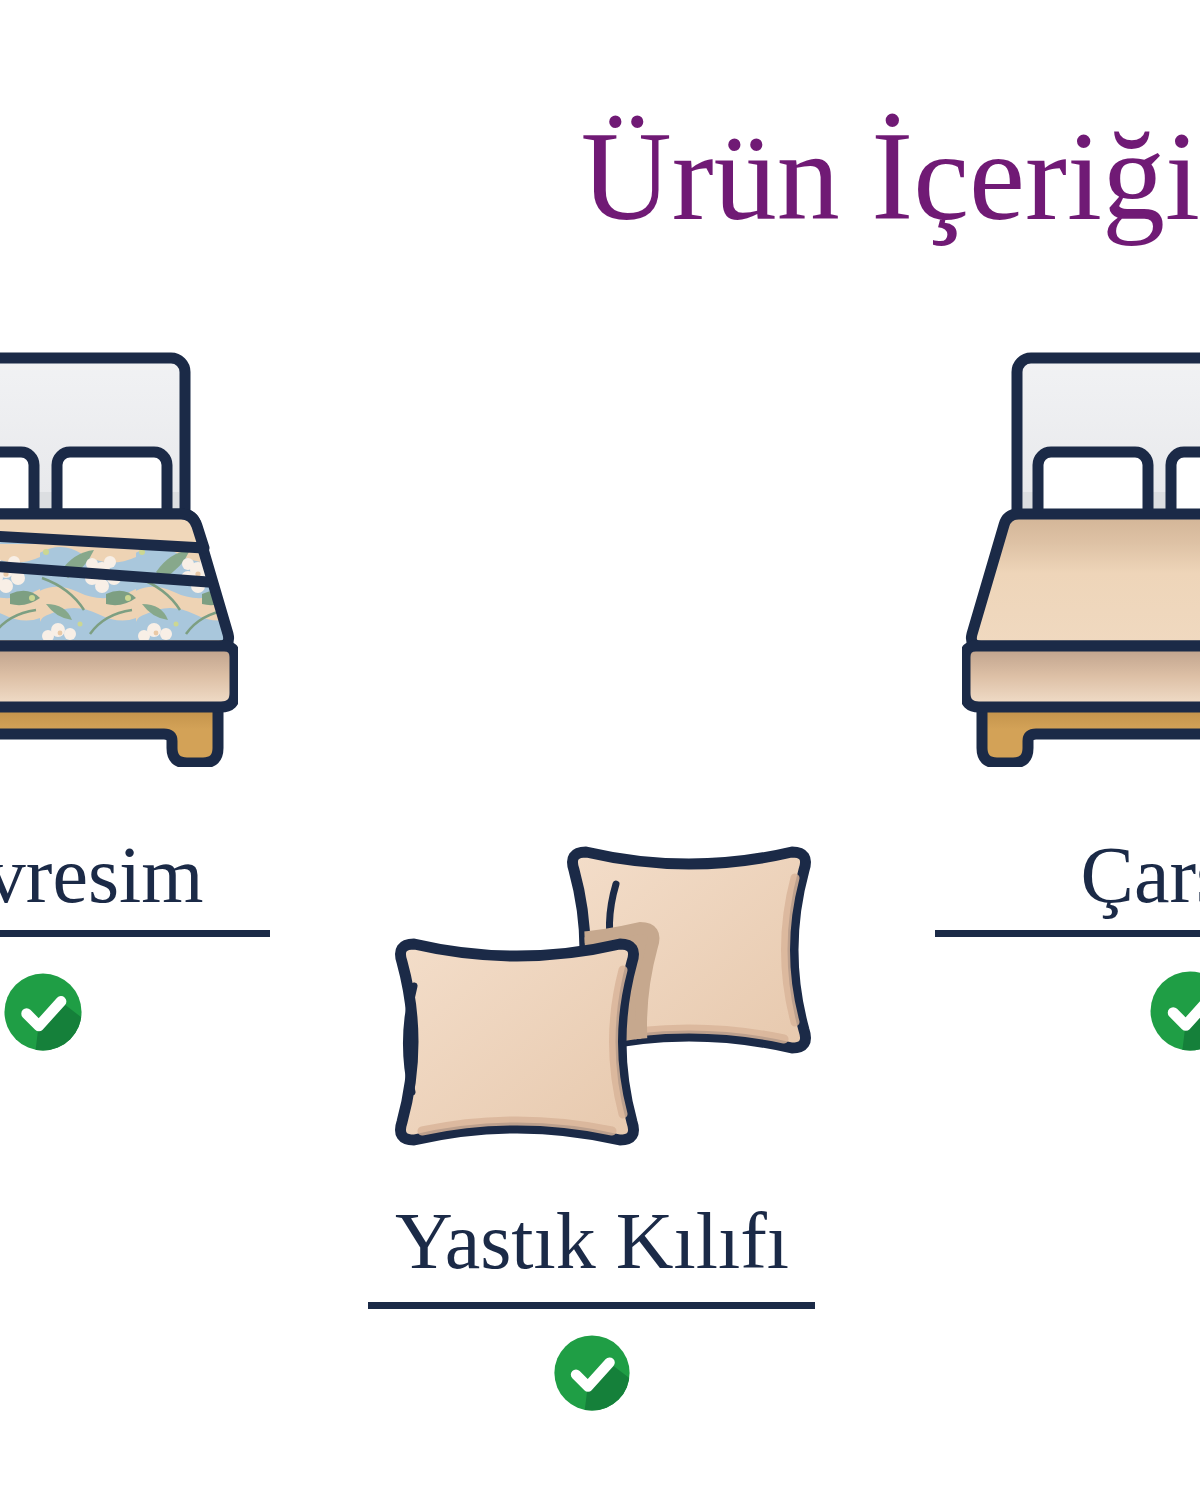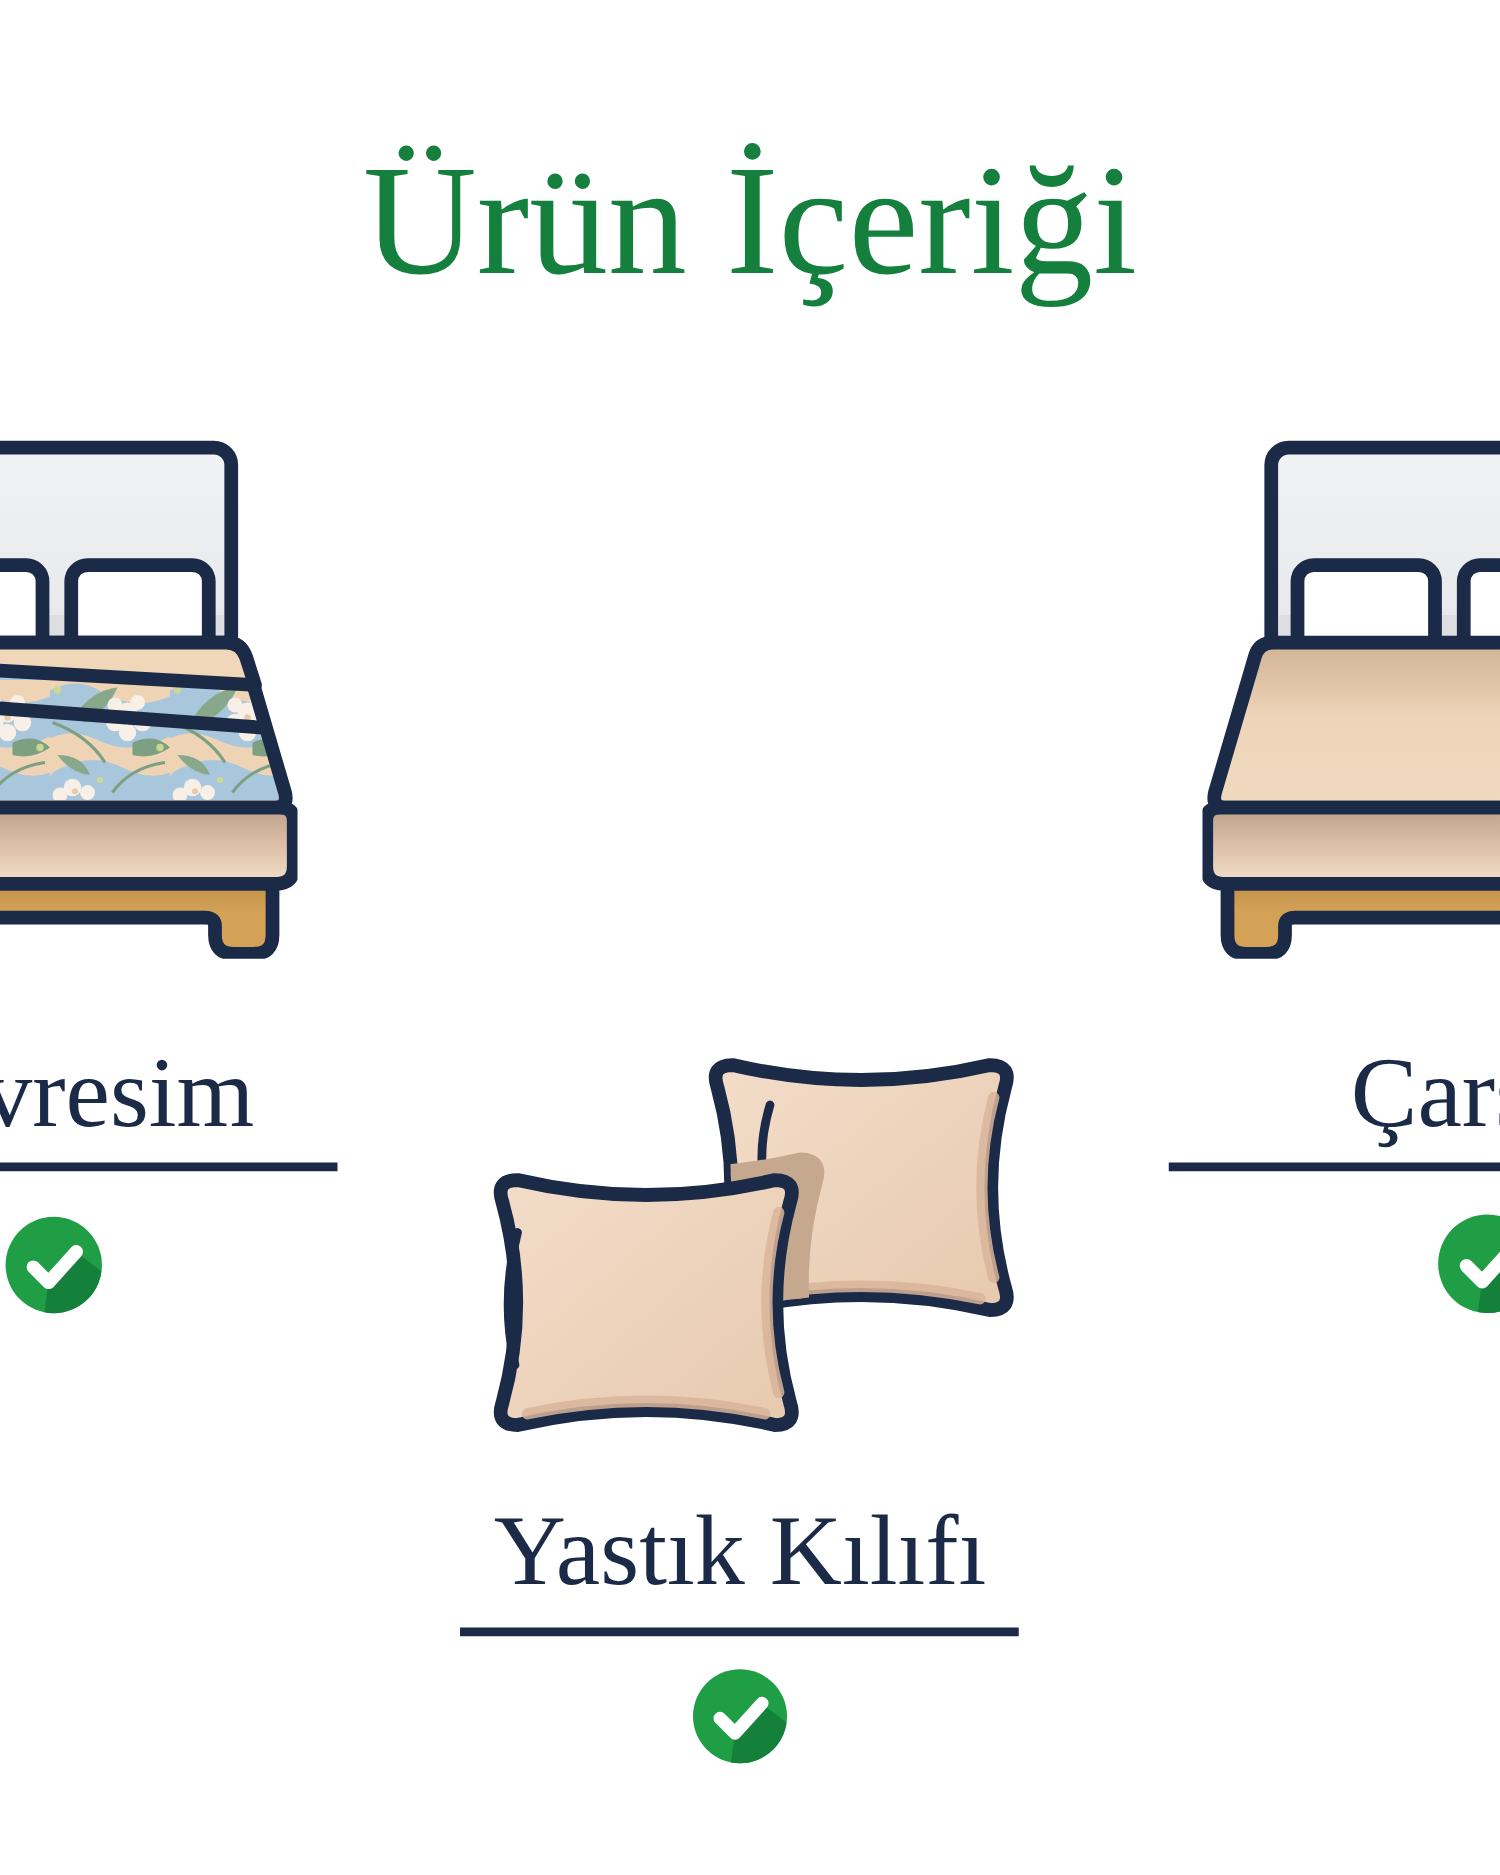--- a/index.html
+++ b/index.html
@@ -7,23 +7,23 @@
     position:relative;
     width:1200px;height:1500px;
     margin:0 auto;
     background:#ffffff;
     overflow:hidden;
     font-family:"Liberation Serif","DejaVu Serif",serif;
   }
   .abs{position:absolute;}
   .page-title{
     top:114px;left:0;width:1200px;
-    text-align:center;
+    text-align:right;
     font-size:126px;line-height:1;
-    color:#15803d;
+    color:#701a75;
     white-space:nowrap;
   }
   .item-label{
     width:500px;
     text-align:center;
     font-size:80px;line-height:1;
     color:#1b2a47;
     white-space:nowrap;
   }
   .label-nevresim{left:-202px;top:835px;}

